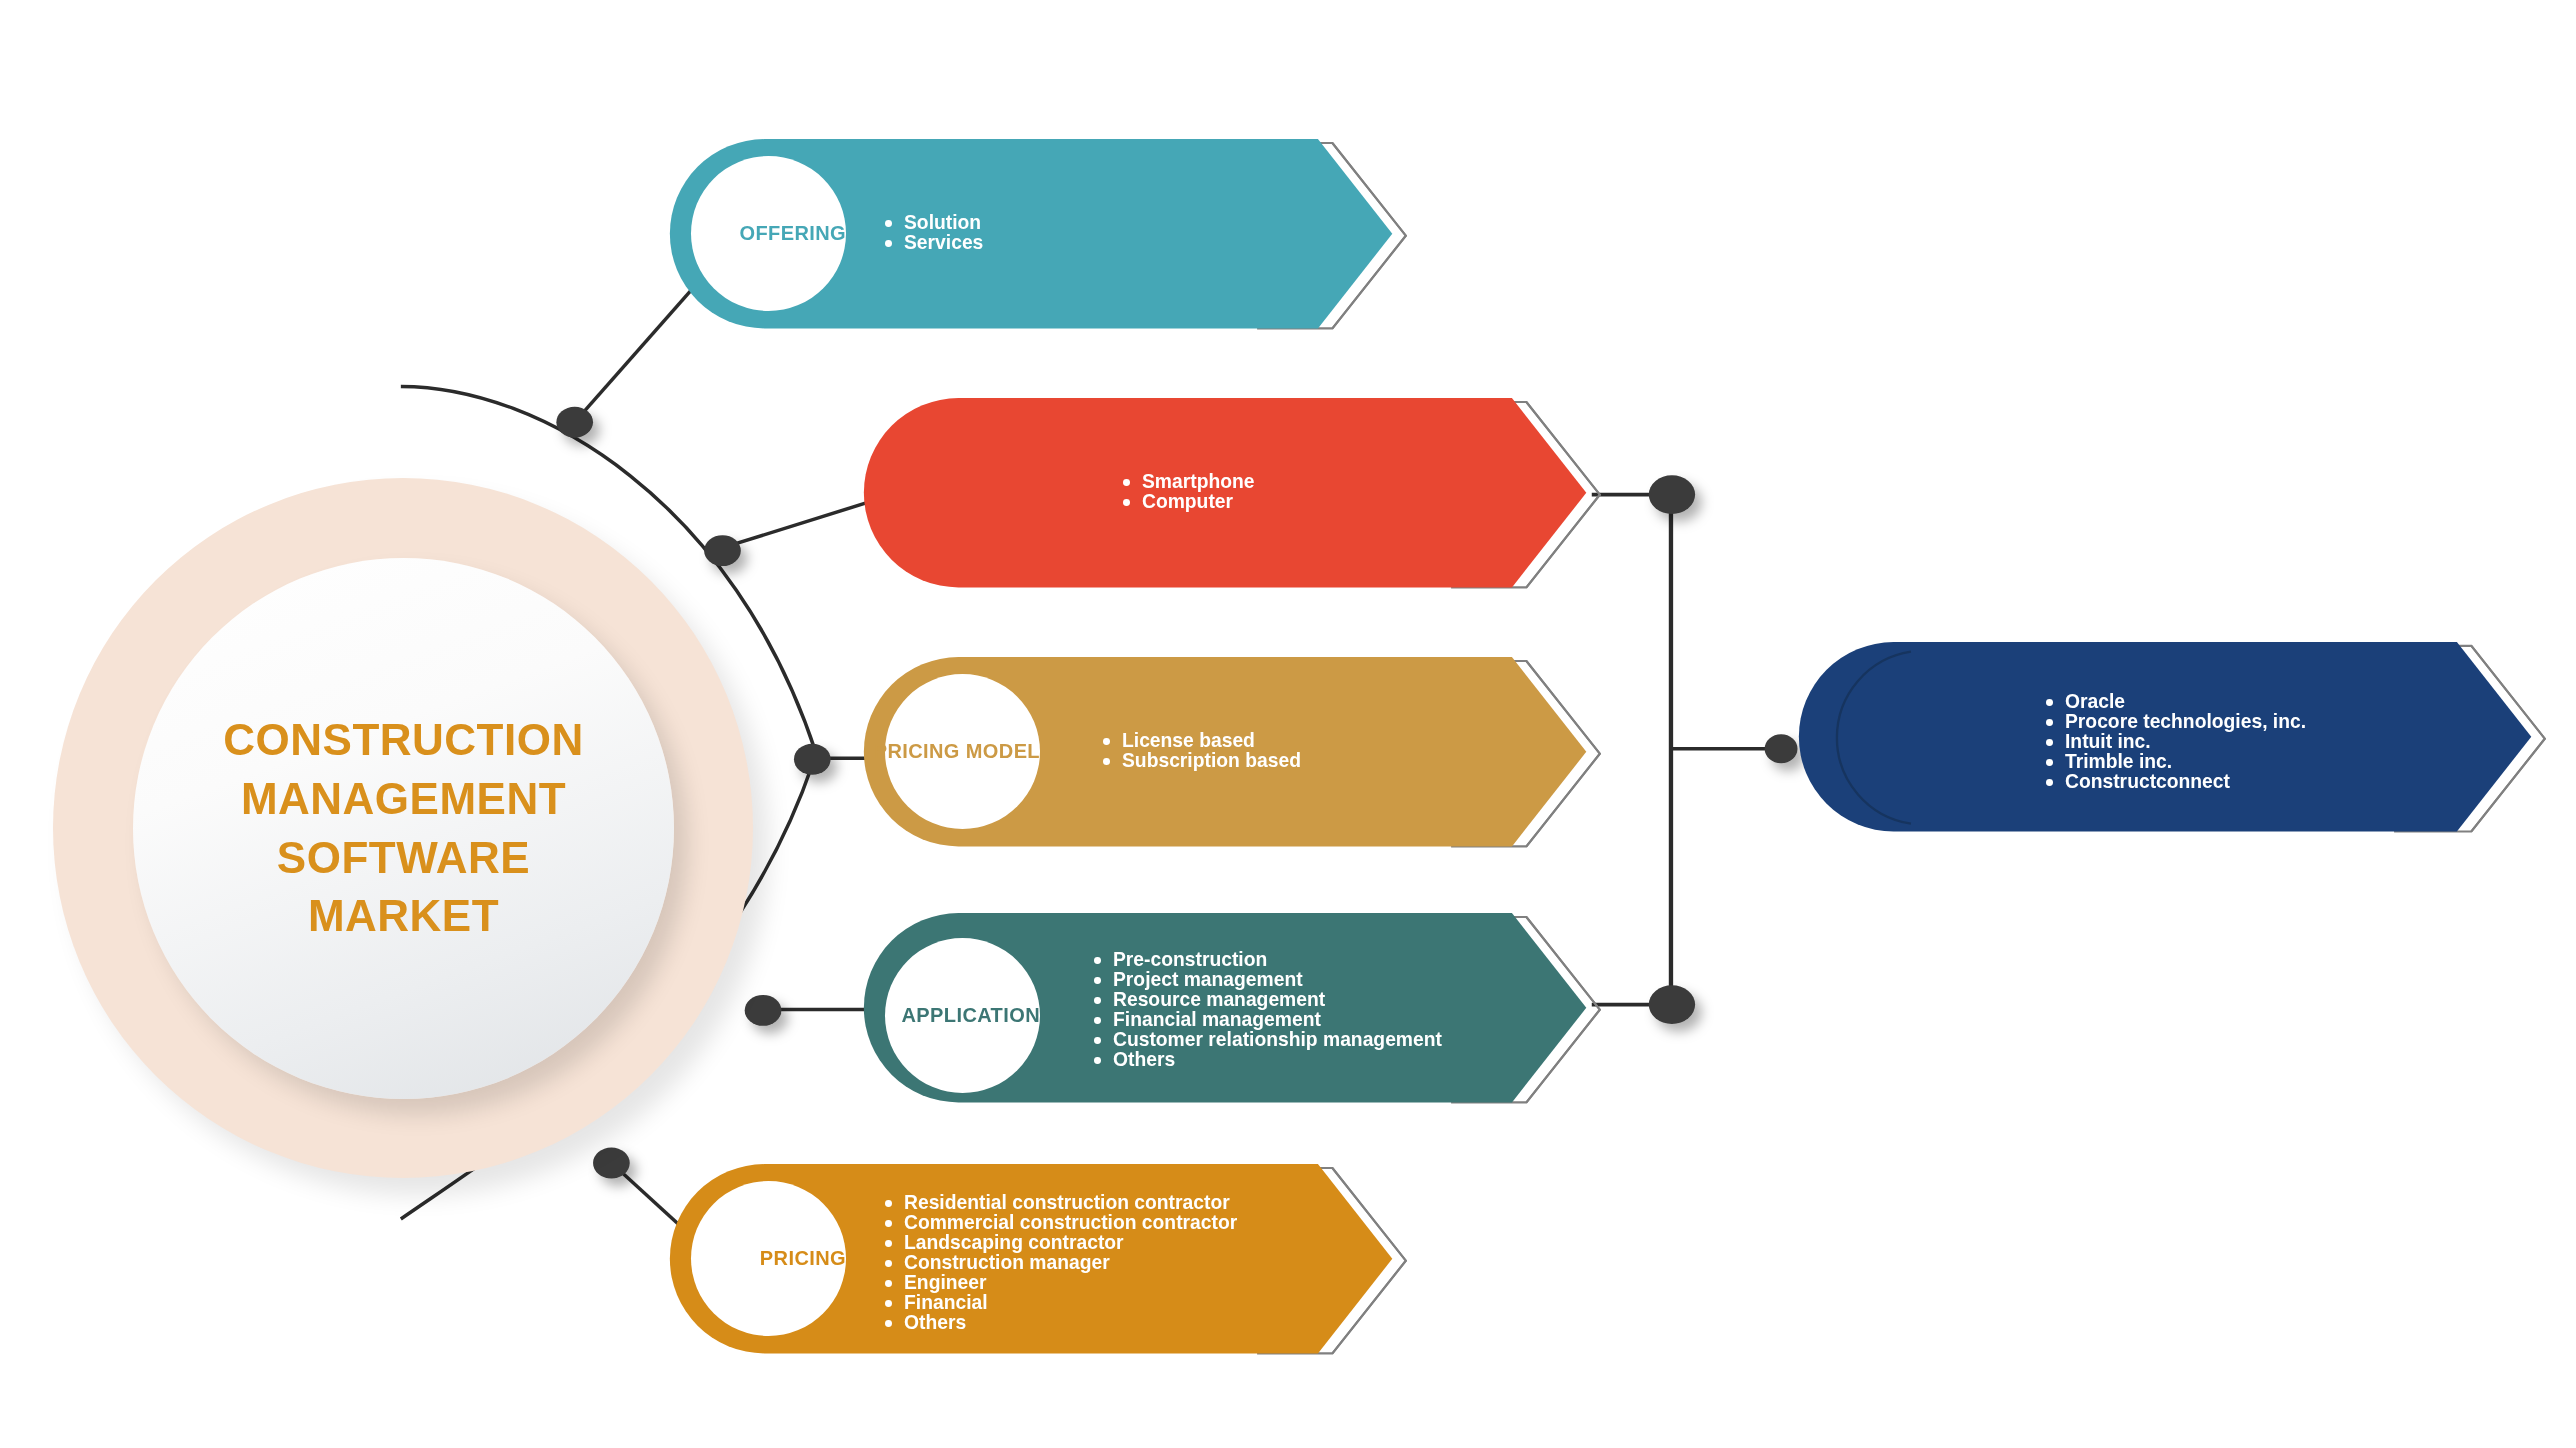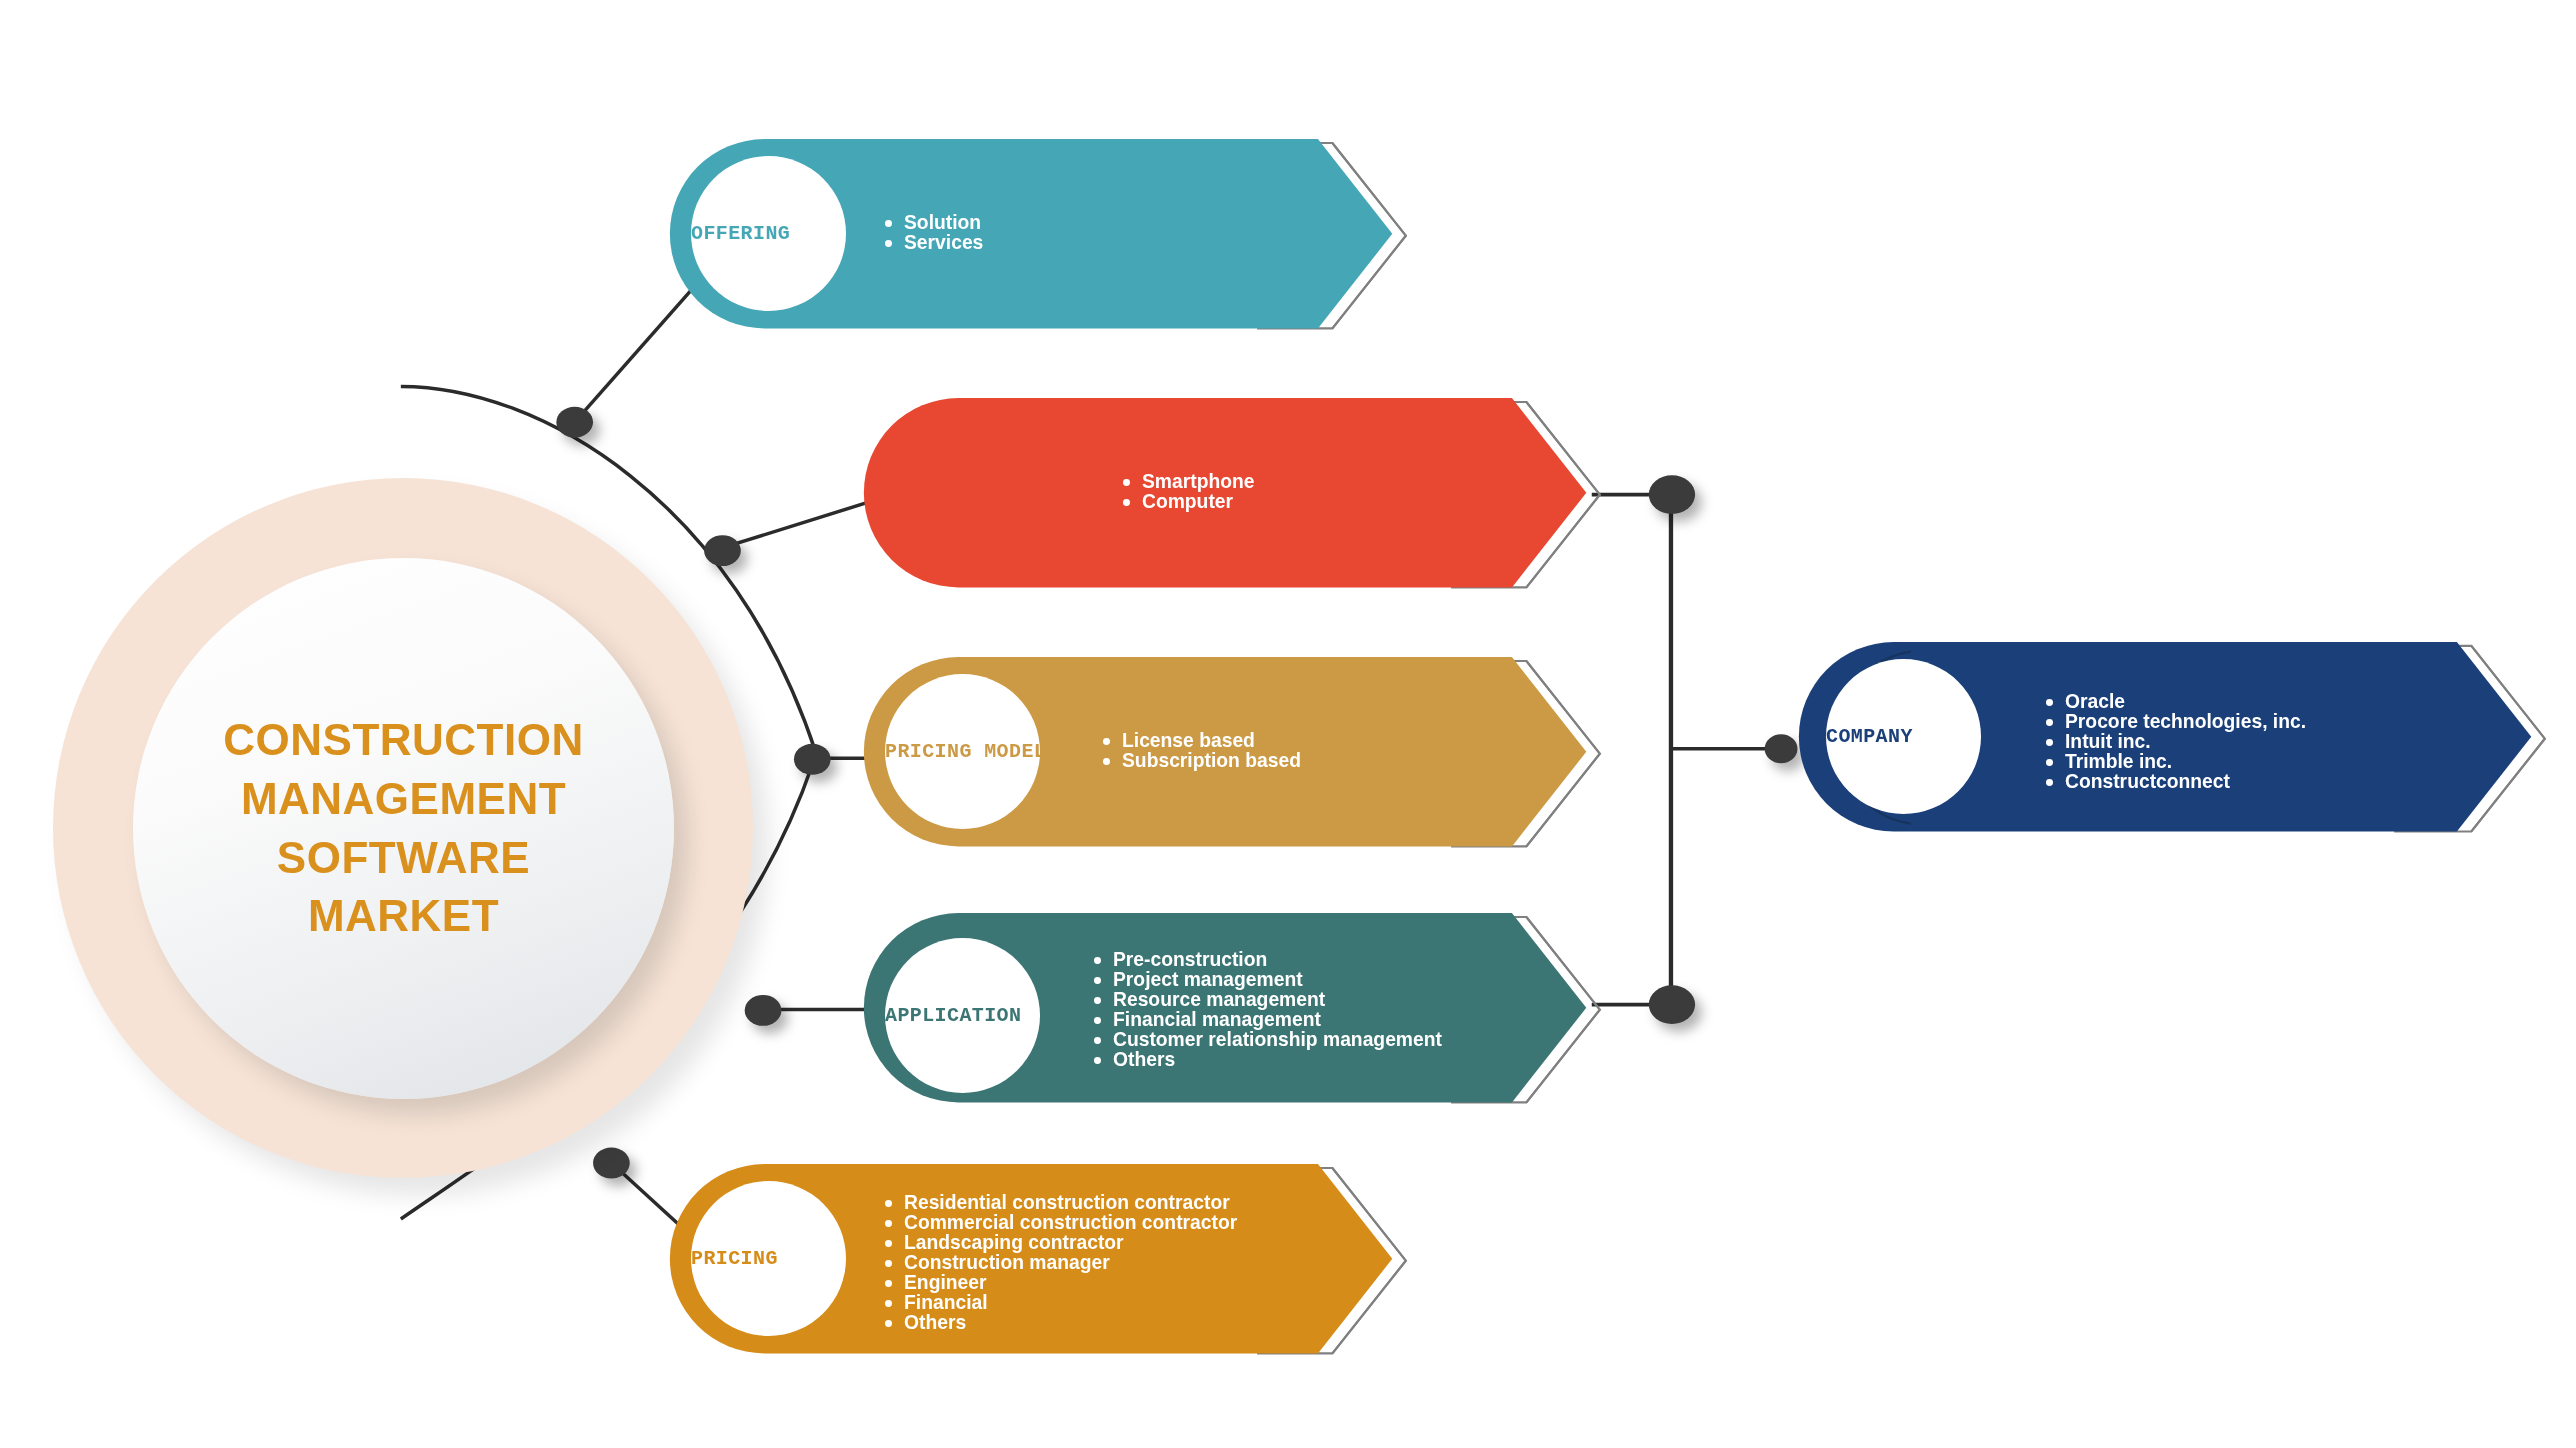--- a/index.html
+++ b/index.html
@@ -68,22 +68,21 @@
     position: absolute;
     left: 0;
     top: 0;
   }
   .banner-circle {
     position: absolute;
     border-radius: 50%;
     background: #ffffff;
     display: flex;
     align-items: center;
-    justify-content: flex-start;
-    font-family: Liberation Mono, monospace;
+    justify-content: flex-end;
   }
   .banner-circle-label {
     font-size: 20px;
     font-weight: bold;
     letter-spacing: 0.4px;
     white-space: nowrap;
     text-align: center;
   }
   .banner-list {
     position: absolute;
@@ -237,23 +236,20 @@
     </ul>
   </div>
 
   <div class="banner" style="left:1795px; top:640px; width:763px; height:198px;">
     <svg class="banner-svg" width="773" height="208" viewBox="0 0 800 215">
       <path d="M 700 6 L 776 102 L 700 198" fill="none" stroke="#808080" stroke-width="2.2"></path>
       <path d="M 620 6 L 700 6 L 776 102 L 700 198 L 620 198" fill="none" stroke="#808080" stroke-width="2.2"></path>
       <path d="M 102 2 L 685 2 L 762 100 L 685 198 L 102 198 A 98 98 0 0 1 102 2 Z" fill="#1b4079"></path>
       <path d="M 120 12 A 90 90 0 0 0 120 190" fill="none" stroke="#16345f" stroke-width="2.4"></path>
     </svg>
-    <div class="banner-circle" style="left:31px; top:19.3px; width:155px; height:155px;">
-      <span class="banner-circle-label" style="color:#1b4079;">COMPANY</span>
-    </div>
     <ul class="banner-list" style="left:249px; top:52px;">
       <li>Oracle</li>
       <li>Procore technologies, inc.</li>
       <li>Intuit inc.</li>
       <li>Trimble inc.</li>
       <li>Constructconnect</li>
     </ul>
   </div>
 
 </div>

